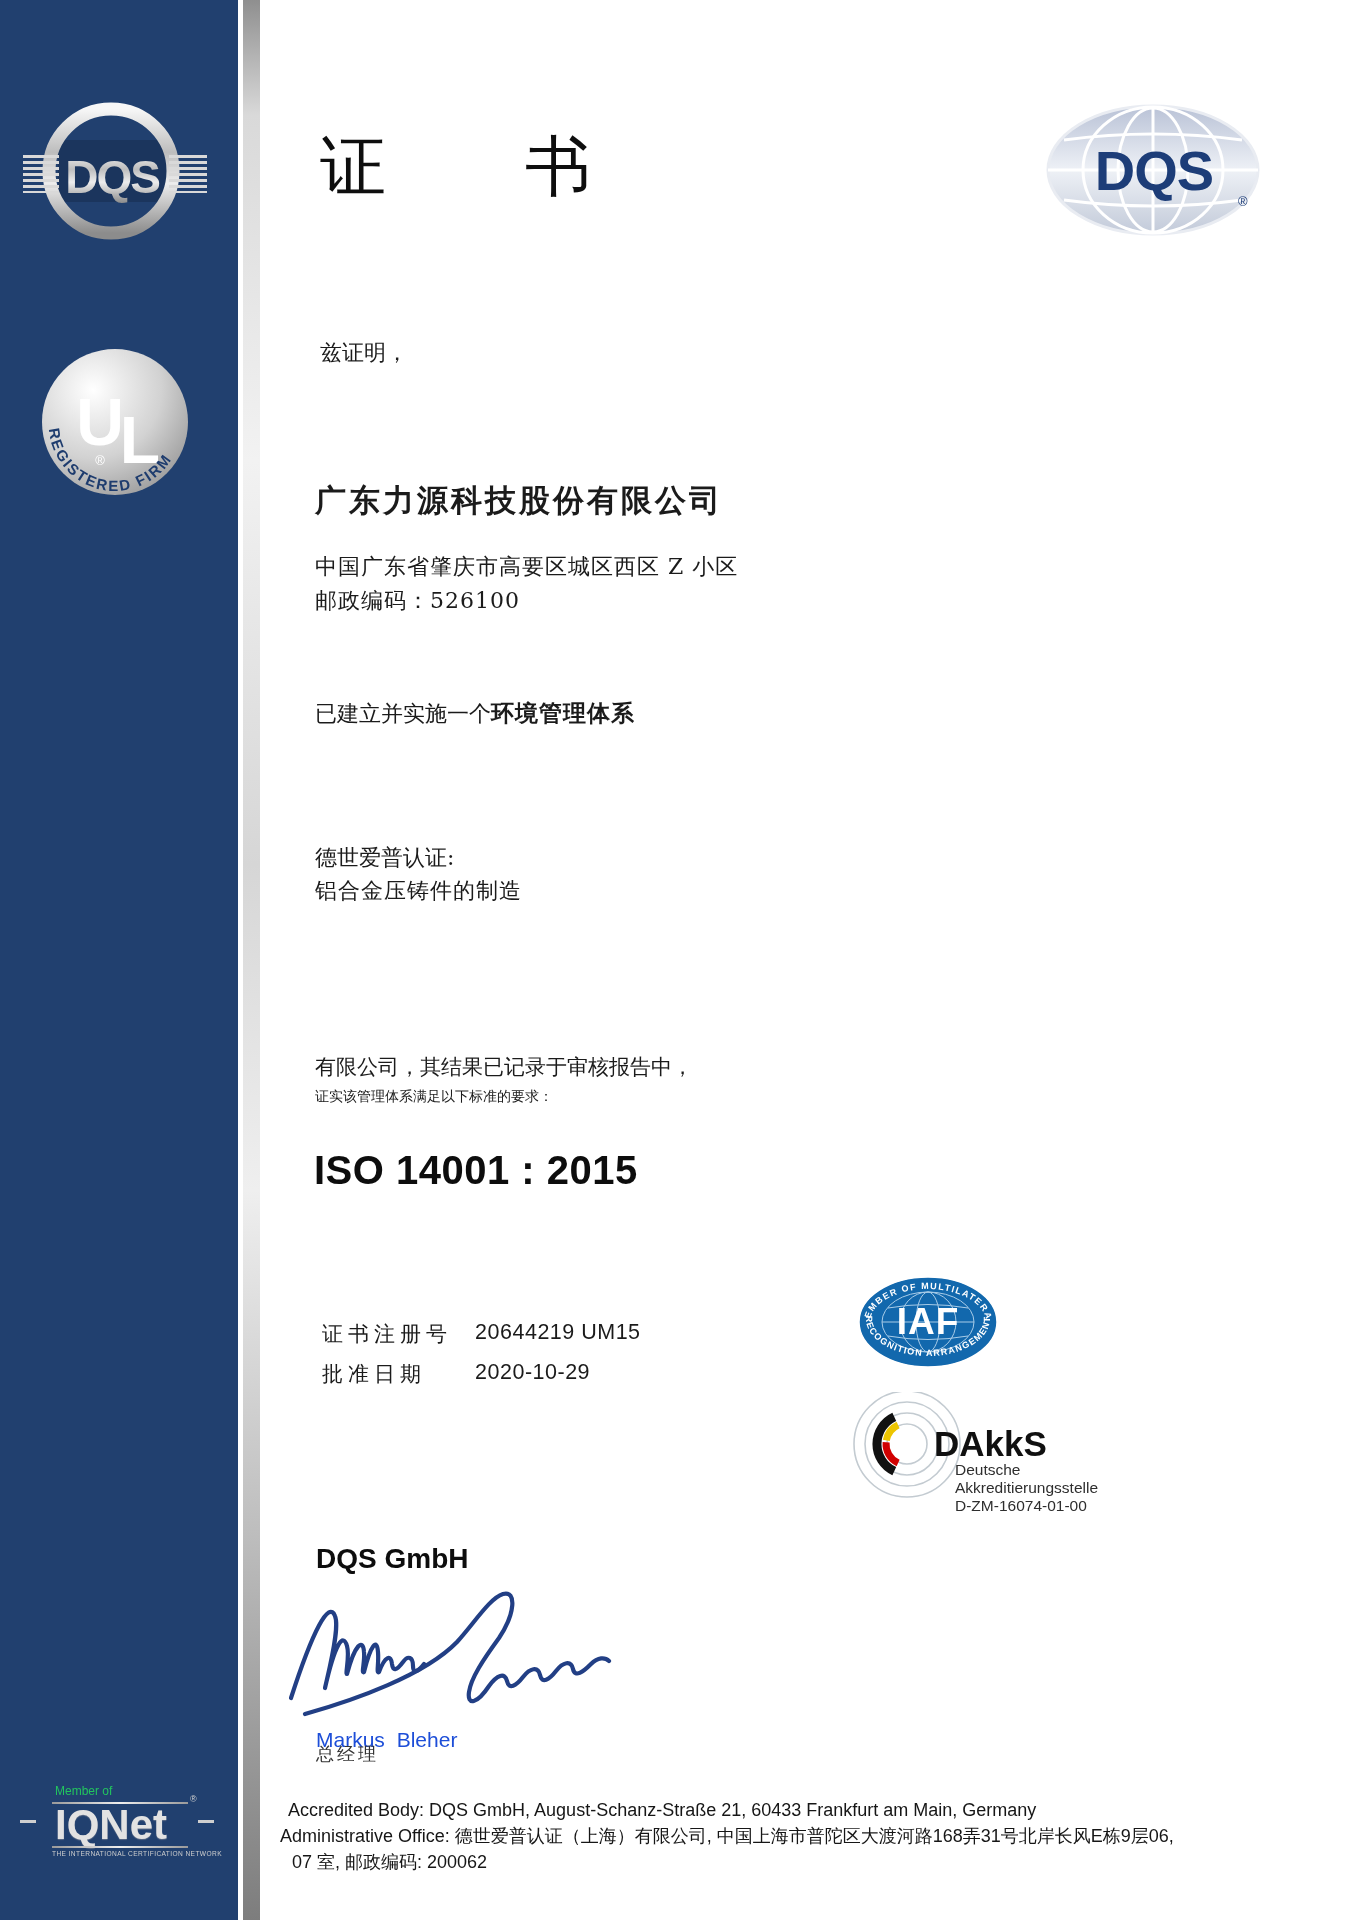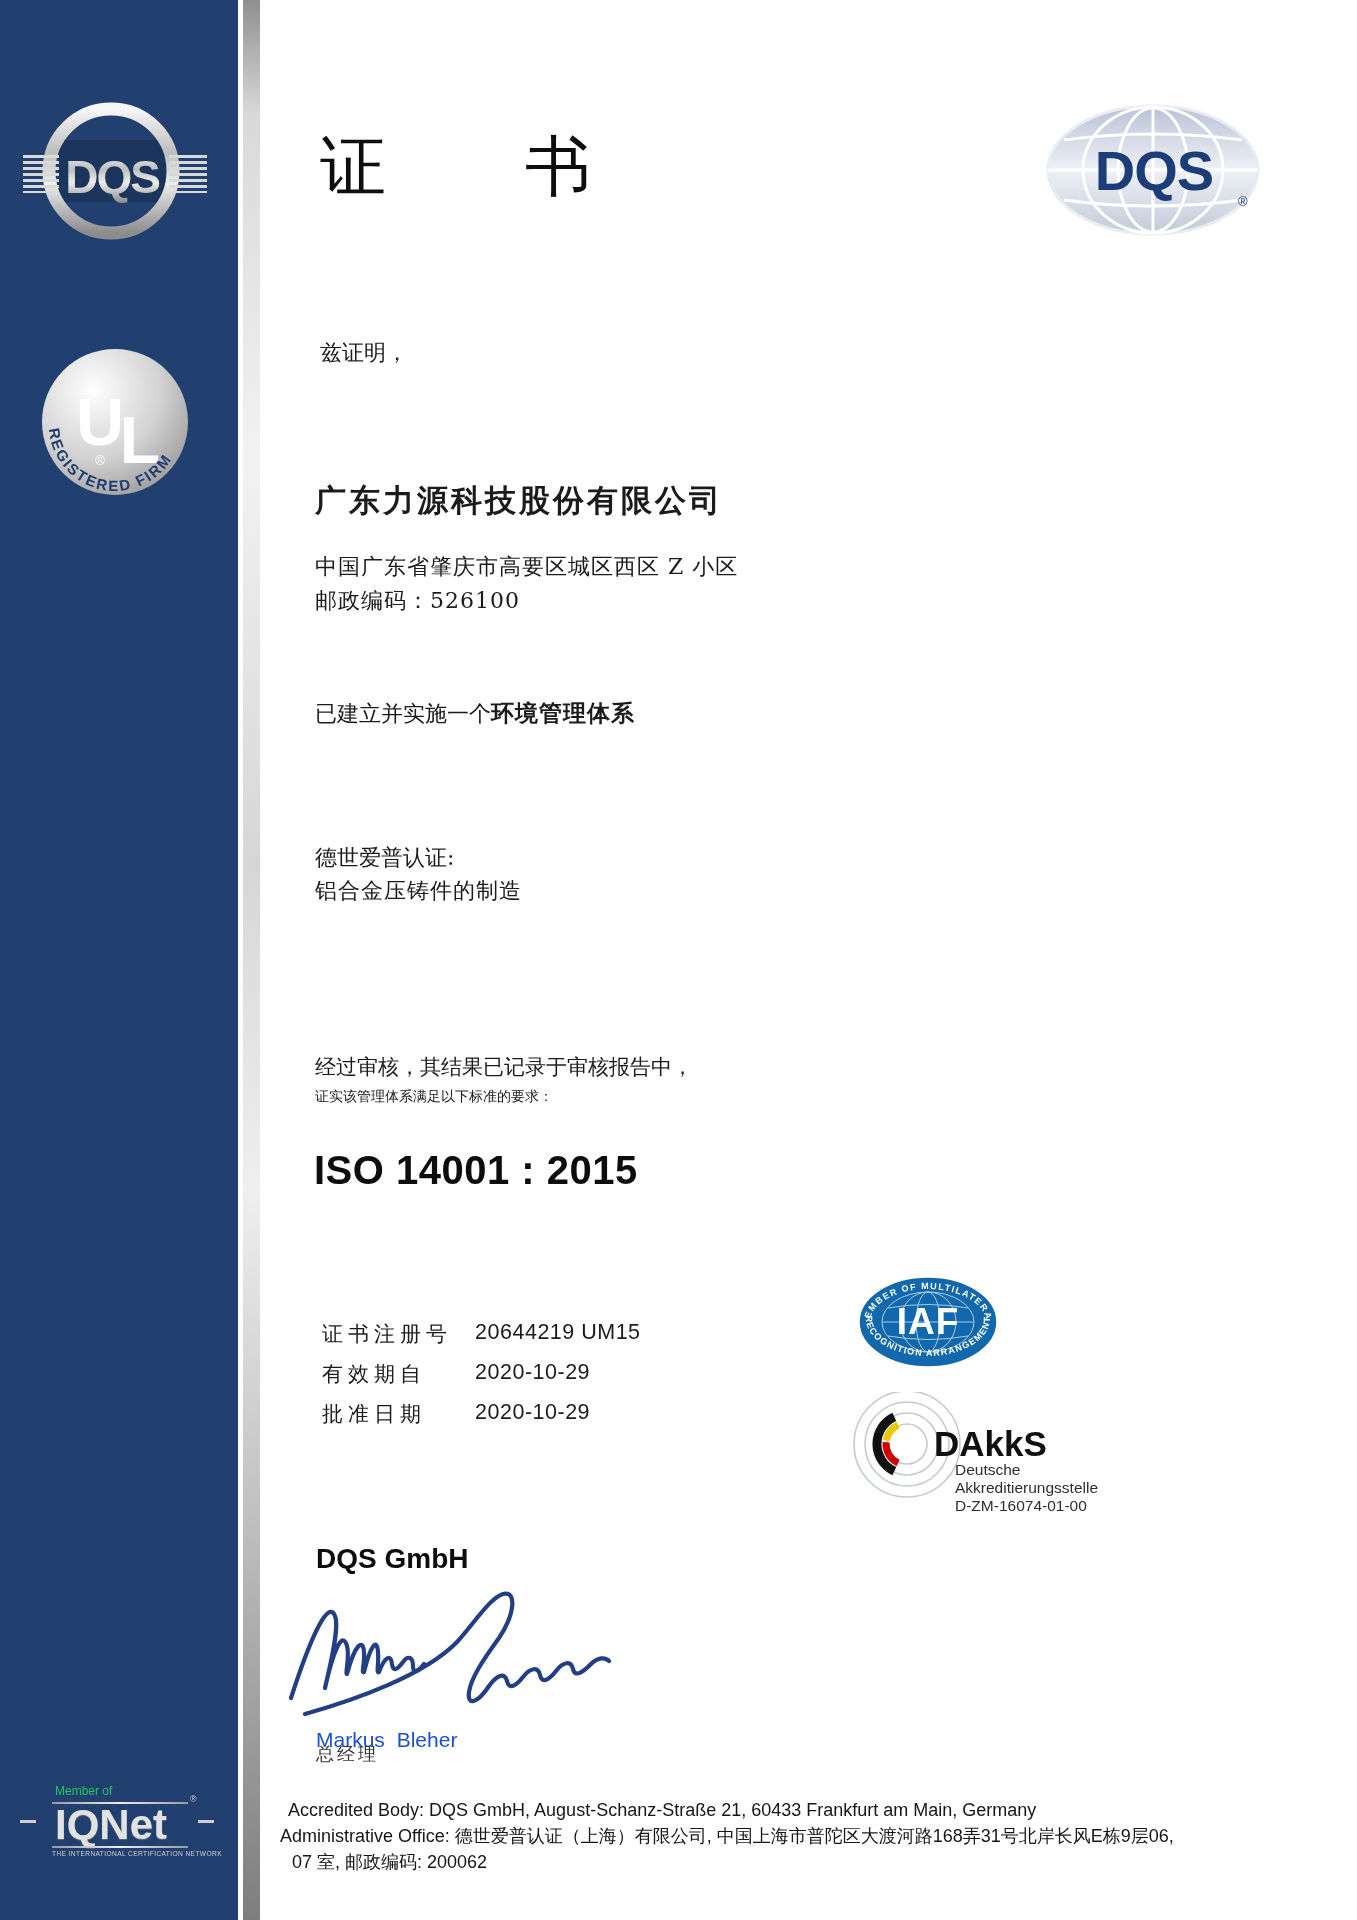--- a/index.html
+++ b/index.html
@@ -139,33 +139,29 @@
 <div class="abs intro">兹证明，</div>
 <div class="abs company">广东力源科技股份有限公司</div>
 <div class="abs addr1">中国广东省肇庆市高要区城区西区 Z 小区</div>
 <div class="abs addr2">邮政编码：526100</div>
 
 <div class="abs statement"><span>已建立并实施一个</span><b>环境管理体系</b></div>
 
 <div class="abs scope-label">德世爱普认证:</div>
 <div class="abs scope-text">铝合金压铸件的制造</div>
 
-<div class="abs audit1">经过审核，其结果已记录于审核报告中，</div>
+<div class="abs audit1">有限公司，其结果已记录于审核报告中，</div>
 <div class="abs audit2">证实该管理体系满足以下标准的要求：</div>
 
 <div class="abs standard">ISO 14001 : 2015</div>
 
 <div class="abs details">
   <div class="detail-row">
     <span class="detail-label">证书注册号</span>
     <span class="detail-value">20644219 UM15</span>
-  </div>
-  <div class="detail-row">
-    <span class="detail-label">有效期自</span>
-    <span class="detail-value">2020-10-29</span>
   </div>
   <div class="detail-row">
     <span class="detail-label">批准日期</span>
     <span class="detail-value">2020-10-29</span>
   </div>
 </div>
 
 <svg class="abs iaf-svg" width="140" height="94" viewBox="0 0 140 94" xmlns="http://www.w3.org/2000/svg">
   <defs>
     <path id="iafTop" d="M 12 47 A 58 33 0 0 1 128 47" fill="none"></path>

